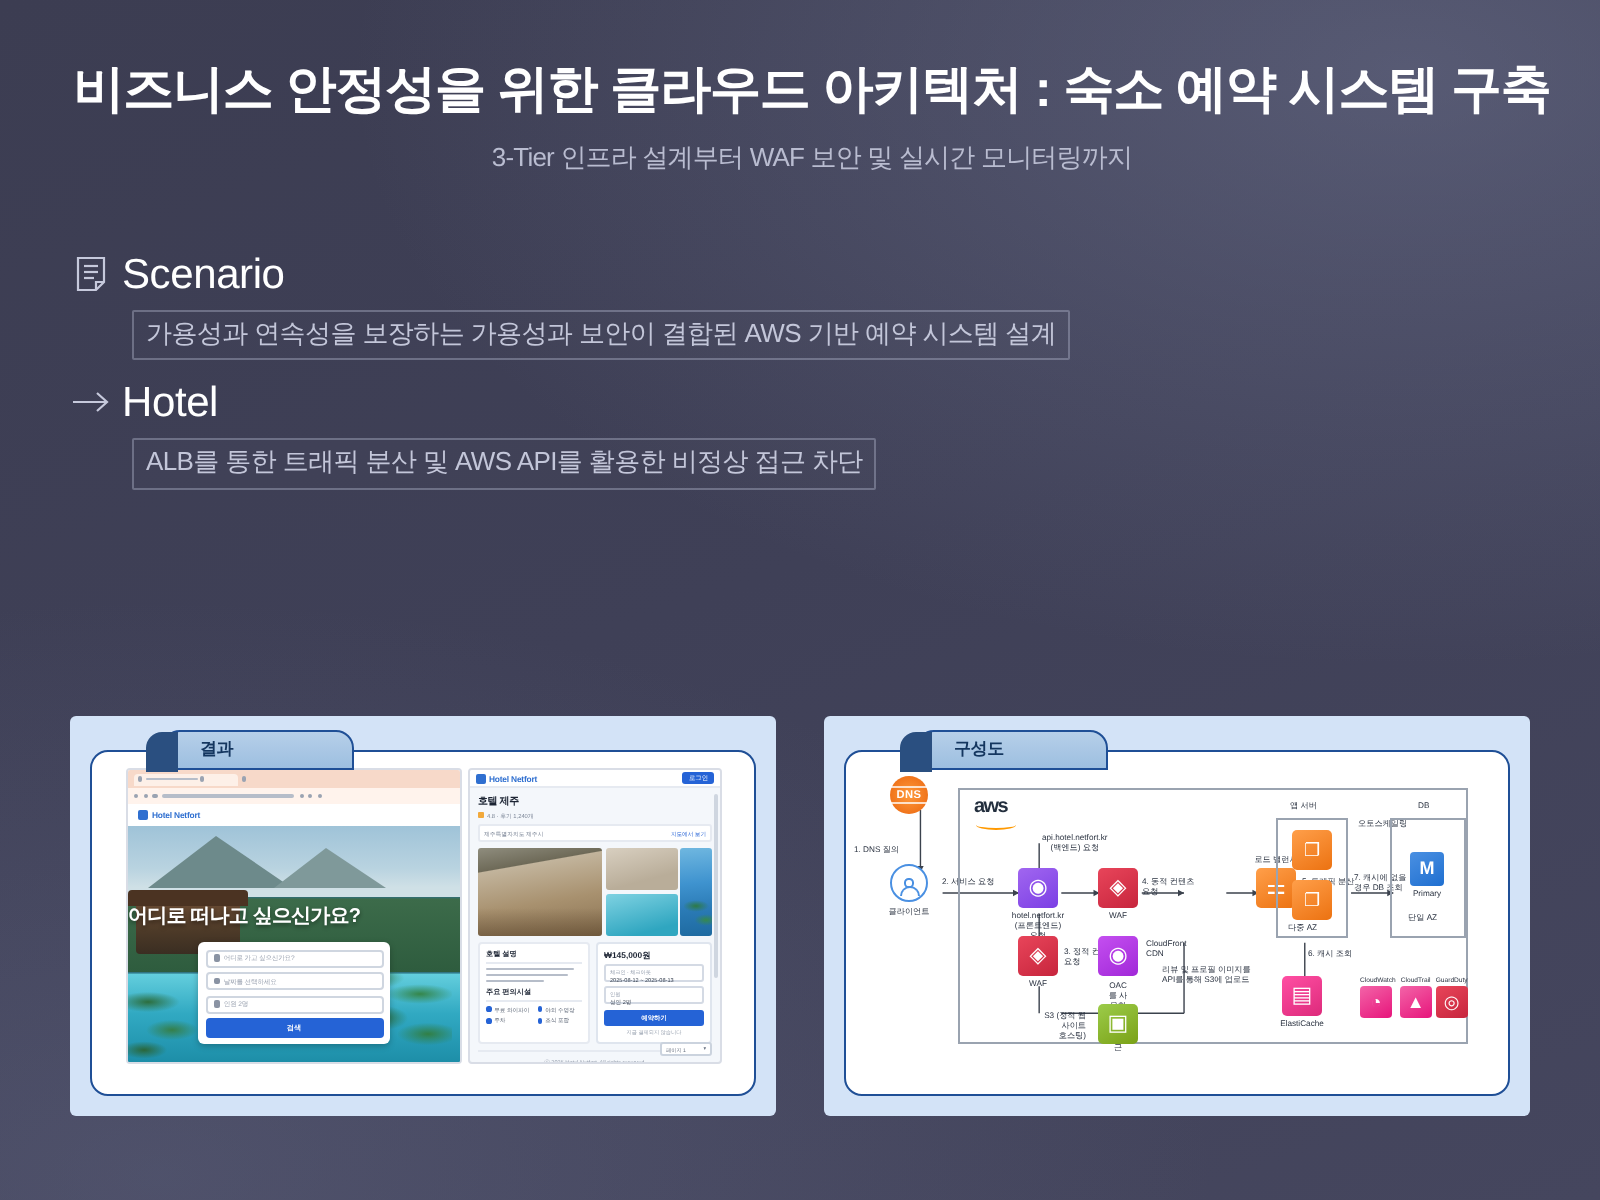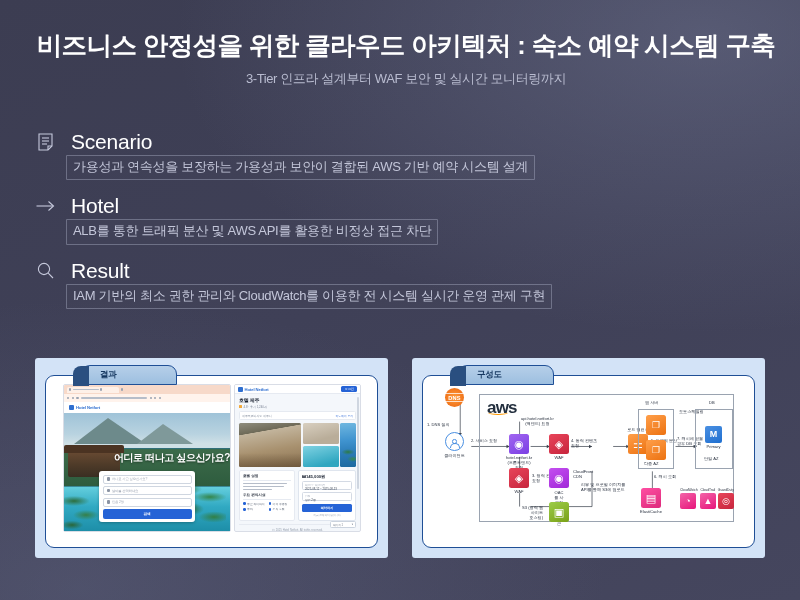--- a/index.html
+++ b/index.html
@@ -48,22 +48,22 @@
     white-space: nowrap;
   }
 
   
   .sections { position: absolute; left: 36px; top: 122px; width: 740px; }
 
   .section { margin-bottom: 6px; }
 
   .sec-head {
     display: flex;
-    align-items: flex-end;
-    gap: 16px;
+    align-items: center;
+    gap: 6px;
     height: 30px;
   }
 
   .sec-icon {
     width: 19px;
     height: 21px;
     flex: 0 0 19px;
     display: flex;
     align-items: center;
     justify-content: center;
@@ -274,21 +274,21 @@
     position: absolute; left: 0; bottom: 0; width: 46px; height: 40px;
     background:
       radial-gradient(ellipse 22px 7px at 10px 10px, #2c6e3e 0%, transparent 72%),
       radial-gradient(ellipse 18px 7px at 22px 24px, #357f49 0%, transparent 72%),
       radial-gradient(ellipse 16px 6px at 8px 34px, #2a6639 0%, transparent 72%);
   }
   .hero-title {
     position: absolute;
     left: 0; right: 0;
     top: 38px;
-    text-align: right;
+    text-align: left;
     font-size: 10px;
     font-weight: 700;
     color: #ffffff;
     letter-spacing: -0.4px;
     text-shadow: 0 1px 2px rgba(0,0,0,0.45);
     z-index: 4;
   }
   .search-card {
     position: absolute;
     left: 50%; transform: translateX(-50%);
@@ -447,21 +447,21 @@
   .lbl.below { top: 22px; }
   .lbl.above { bottom: 22px; }
 
   .flow {
     position: absolute; font-size: 4.1px; color:#2a3240; white-space: nowrap;
     line-height: 1.25;
   }
 
   .aws-wordmark {
     position:absolute; left: 64px; top: 23px;
-    font-size: 17px; font-weight: 700; color:#232f3e; letter-spacing:-0.8px;
+    font-size: 10px; font-weight: 700; color:#232f3e; letter-spacing:-0.8px;
     line-height: 1;
   }
   .aws-smile {
     position:absolute; left: 65px; top: 34px; width: 20px; height: 5px;
     border-bottom: 1.6px solid #ff9900;
     border-radius: 0 0 50% 50%;
   }
 
   .sq-purple { background: linear-gradient(150deg,#a166f0 0%, #7b3fe4 100%); }
   .sq-red    { background: linear-gradient(150deg,#e8455a 0%, #c7253d 100%); }
@@ -554,34 +554,20 @@
             <polyline points="12.5,1.5 17.5,6 12.5,10.5"></polyline>
           </svg>
         </span>
         <span class="sec-title">Hotel</span>
       </div>
       <div class="sec-desc-wrap">
         <span class="sec-desc">ALB를 통한 트래픽 분산 및 AWS API를 활용한 비정상 접근 차단</span>
       </div>
     </div>
 
-    <div class="section">
-      <div class="sec-head">
-        <span class="sec-icon">
-          <svg width="17" height="17" viewBox="0 0 17 17" fill="none" stroke="currentColor" stroke-width="1.1">
-            <circle cx="7" cy="7" r="5.6"></circle>
-            <line x1="11.2" y1="11.2" x2="16" y2="16"></line>
-          </svg>
-        </span>
-        <span class="sec-title">Result</span>
-      </div>
-      <div class="sec-desc-wrap">
-        <span class="sec-desc">IAM 기반의 최소 권한 관리와 CloudWatch를 이용한 전 시스템 실시간 운영 관제 구현</span>
-      </div>
-    </div>
 
   </div>
 
   <div class="panels">
 
     <div class="panel">
       <div class="panel-tab">
         <span class="panel-tab-label">결과</span>
       </div>
       <div class="panel-card">

